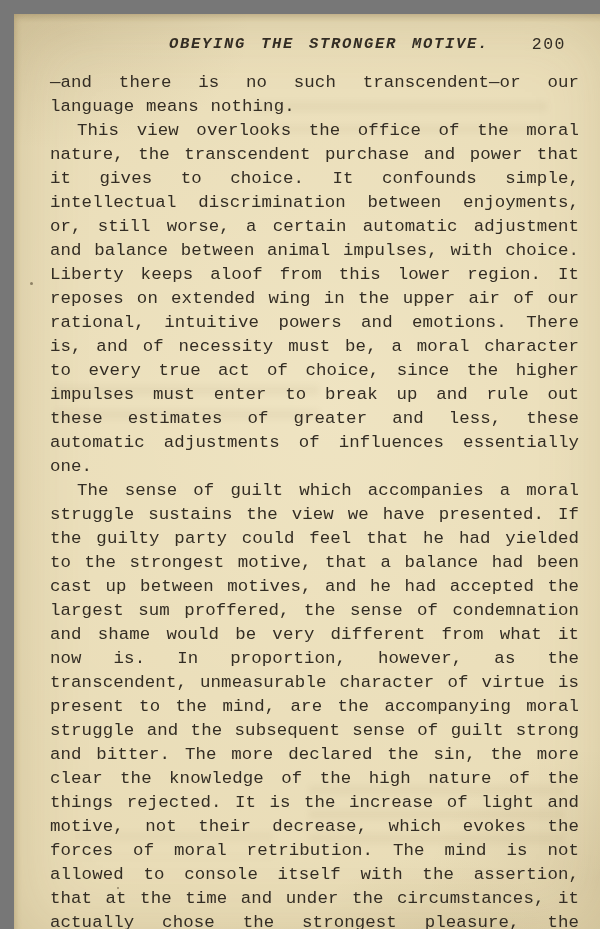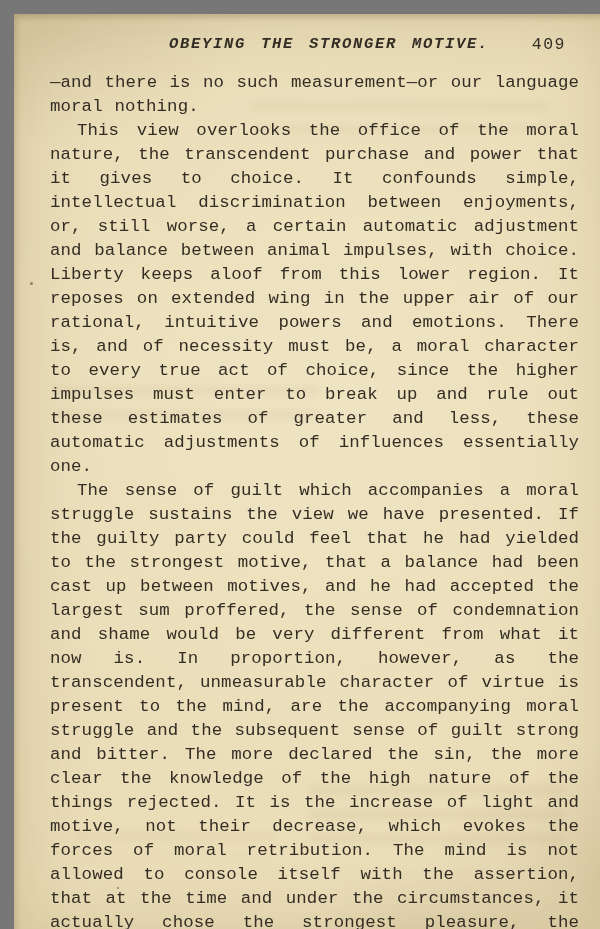--- a/index.html
+++ b/index.html
@@ -95,30 +95,30 @@
   .speck-2 { top: 690px; left: 548px; width: 2px; height: 2px; }
   .speck-3 { top: 873px; left: 103px; width: 2px; height: 2px; }
 </style>
 </head>
 <body>
 
 <div class="page">
 
   <div class="running-head">
     <div class="running-title">OBEYING THE STRONGER MOTIVE.</div>
-    <div class="page-number">409</div>
+    <div class="page-number">200</div>
   </div>
 
   <div class="smudge smudge-1"></div>
   <div class="smudge smudge-2"></div>
   <div class="smudge smudge-3"></div>
   <div class="smudge smudge-4"></div>
   <div class="speck speck-1"></div>
   <div class="speck speck-2"></div>
   <div class="speck speck-3"></div>
 
   <div class="text-body">
-    <p class="para">—and there is no such measurement—or our language moral nothing.</p>
+    <p class="para">—and there is no such transcendent—or our language means nothing.</p>
     <p class="para indented">This view overlooks the office of the moral nature, the transcendent purchase and power that it gives to choice. It confounds simple, intellectual discrimination between enjoyments, or, still worse, a certain automatic adjustment and balance between animal impulses, with choice. Liberty keeps aloof from this lower region. It reposes on extended wing in the upper air of our rational, intuitive powers and emotions. There is, and of necessity must be, a moral character to every true act of choice, since the higher impulses must enter to break up and rule out these estimates of greater and less, these automatic adjustments of influences essentially one.</p>
     <p class="para indented">The sense of guilt which accompanies a moral struggle sustains the view we have presented. If the guilty party could feel that he had yielded to the strongest motive, that a balance had been cast up between motives, and he had accepted the largest sum proffered, the sense of condemnation and shame would be very different from what it now is. In proportion, however, as the transcendent, unmeasurable character of virtue is present to the mind, are the accompanying moral struggle and the subsequent sense of guilt strong and bitter. The more declared the sin, the more clear the knowledge of the high nature of the things rejected. It is the increase of light and motive, not their decrease, which evokes the forces of moral retribution. The mind is not allowed to console itself with the assertion, that at the time and under the circumstances, it actually chose the strongest pleasure, the highest good. Its infinite folly, its unaccountable guilt are enforced upon it, not its sad mistake, its grave misjudgment.</p>
   </div>
 
 </div>
 
 </body></html>

